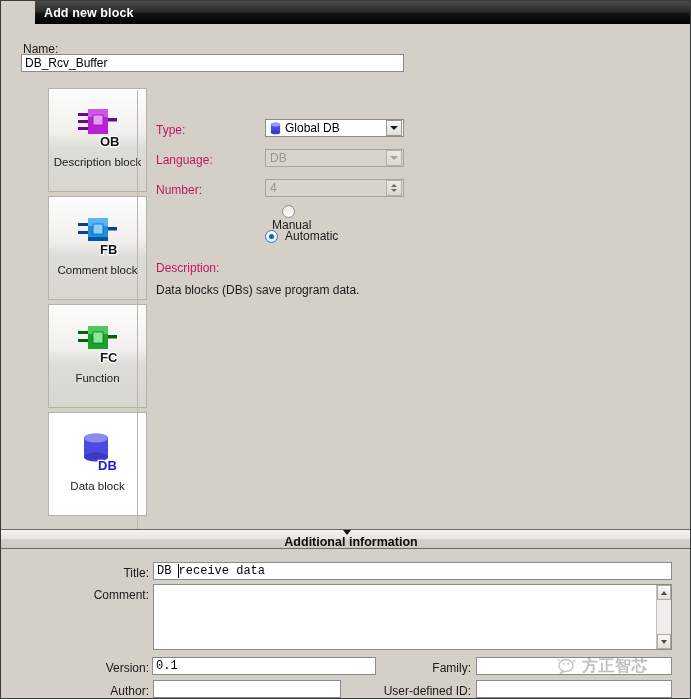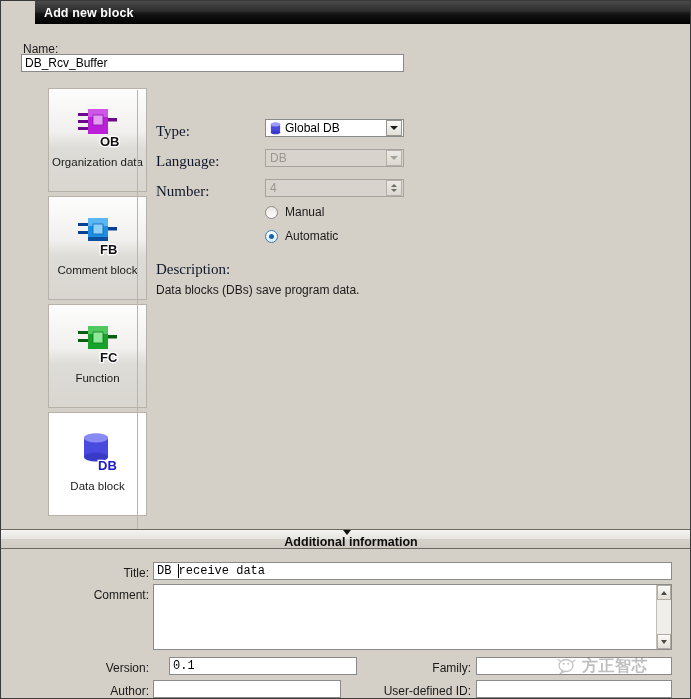--- a/index.html
+++ b/index.html
@@ -134,23 +134,22 @@
     position: absolute;
     left: 136px; top: 66px;
     width: 1px;
     height: 440px;
     background: #b9b5ad;
   }
 
   
   .form-label {
     position: absolute;
-    font-size: 15px;
-    color: #0f172a;
-    font-family: Liberation Serif, serif;
+    font-size: 12px;
+    color: #be185d;
   }
   .lbl-type     { left: 155px; top: 99px; }
   .lbl-language { left: 155px; top: 129px; }
   .lbl-number   { left: 155px; top: 159px; }
   .lbl-desc     { left: 155px; top: 237px; }
   .desc-text {
     position: absolute;
     left: 155px; top: 259px;
     font-size: 12px;
     color: #1a1a1a;
@@ -251,21 +250,21 @@
   .spin-up { border-bottom: 3px solid #6d6a64; margin-bottom: 2px; }
   .spin-dn { border-top: 3px solid #6d6a64; }
 
   .radio-row {
     position: absolute;
     left: 264px;
     display: flex;
     align-items: center;
     cursor: pointer;
   }
-  .radio-manual    { top: 181px; }
+  .radio-manual    { top: 181px; flex-direction: column; }
   .radio-automatic { top: 205px; }
   .radio-mark {
     width: 13px; height: 13px;
     border-radius: 50%;
     border: 1px solid #8e8a84;
     background: linear-gradient(to bottom, #e9e7e2, #ffffff);
     box-sizing: border-box;
     display: flex;
     align-items: center;
     justify-content: center;
@@ -360,21 +359,21 @@
     border: 1px solid #8a8a8a;
     box-sizing: border-box;
     font-family: Liberation Mono, monospace;
     font-size: 12px;
     color: #000000;
     padding: 0 3px;
     line-height: 16px;
     outline: none;
   }
   .in-title   { left: 152px; top: 12px; width: 519px; }
-  .in-version { left: 168px; top: 107px; width: 188px; }
+  .in-version { left: 151px; top: 107px; width: 224px; }
   .in-author  { left: 152px; top: 130px; width: 188px; }
   .in-family  { left: 475px; top: 107px; width: 196px; }
   .in-udid    { left: 475px; top: 130px; width: 196px; }
 
   .title-caret {
     position: absolute;
     left: 177px; top: 14px;
     width: 1px; height: 14px;
     background: #000000;
   }
@@ -464,21 +463,21 @@
               <rect x="10" y="15" width="12" height="3" fill="#6a0a8a"></rect>
               <rect x="10" y="22" width="12" height="3" fill="#6a0a8a"></rect>
               <rect x="38" y="13" width="11" height="3.5" fill="#6a0a8a"></rect>
               <rect x="20" y="4" width="20" height="25" fill="#bb1fd8"></rect>
               <rect x="20" y="4" width="20" height="8" fill="#cf56e8"></rect>
               <rect x="25" y="10" width="10" height="10" fill="#e39cf2" stroke="#8a1aa8" stroke-width="0.8"></rect>
             </g>
             <text x="32" y="41" font-family="'Liberation Sans',sans-serif" font-size="13" font-weight="bold" fill="#111111" stroke="#ffffff" stroke-width="2.6" paint-order="stroke">OB</text>
           </svg>
         </div>
-        <div class="block-caption">Organization data</div>
+        <div class="block-caption">Description block</div>
       </div>
 
       <div class="block-card">
         <div class="block-icon">
           <svg width="60" height="44" viewBox="0 0 60 44">
             <g>
               <rect x="10" y="10" width="12" height="3" fill="#0b3f8f"></rect>
               <rect x="10" y="18" width="12" height="3" fill="#0b3f8f"></rect>
               <rect x="38" y="14" width="11" height="3.5" fill="#0b3f8f"></rect>
               <rect x="20" y="5" width="20" height="23" fill="#1d8fe0"></rect>

